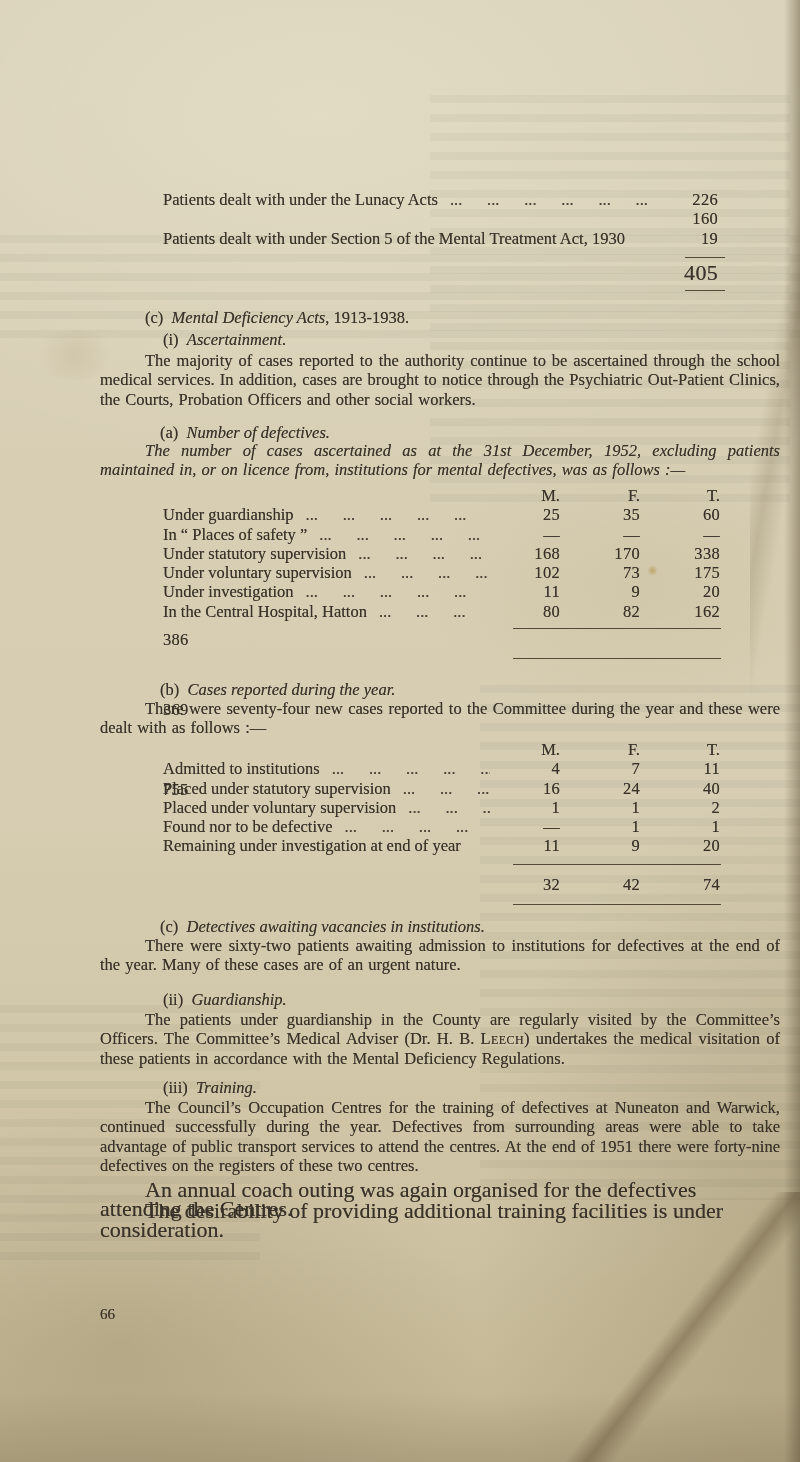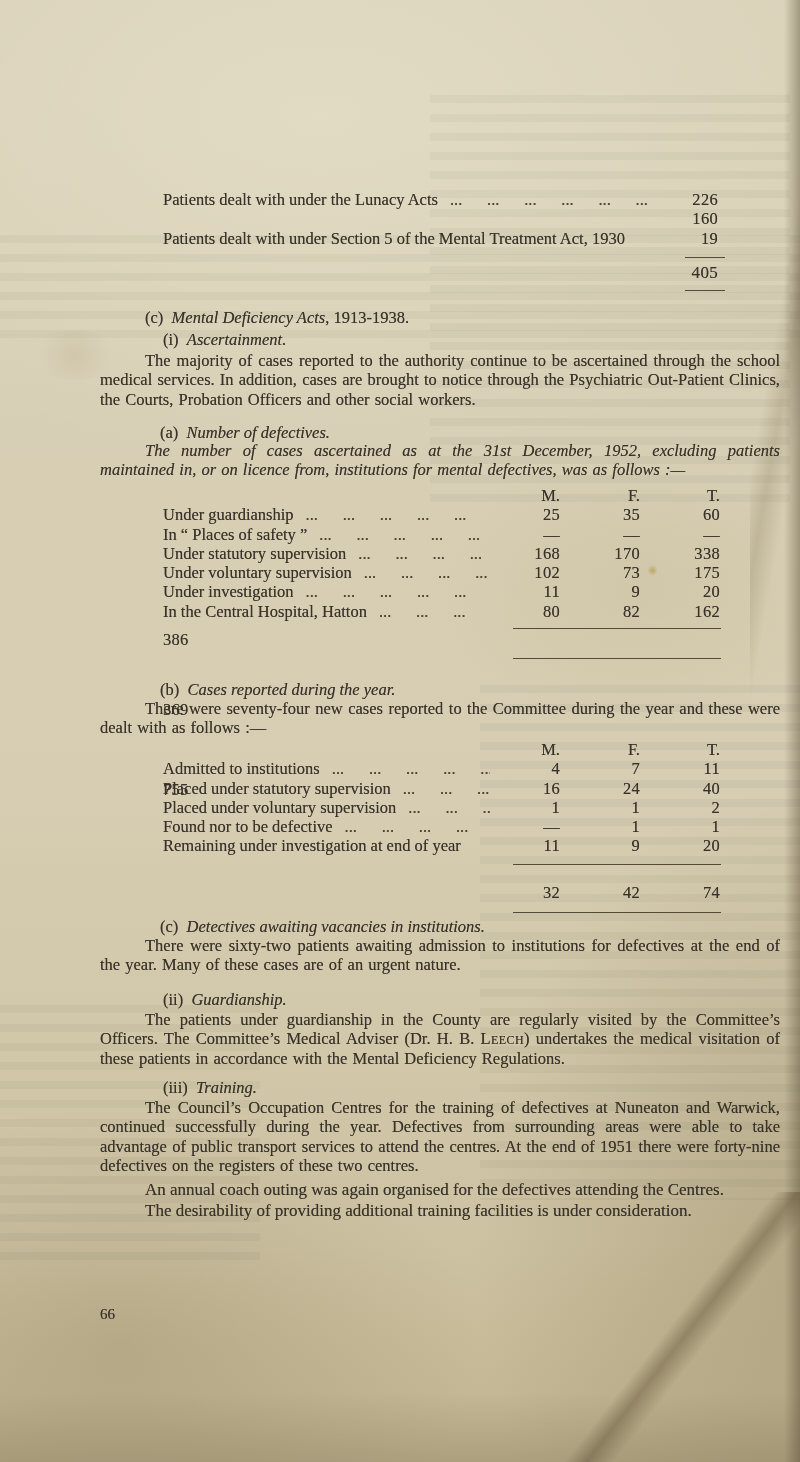--- a/index.html
+++ b/index.html
@@ -31,21 +31,21 @@
     background:repeating-linear-gradient(to bottom, rgba(0,0,0,0) 0 5px, rgba(70,80,60,0.9) 5px 13px, rgba(0,0,0,0) 13px 19px);}
   .stain{position:absolute;border-radius:50%;}
   .stain-175{left:648px;top:564px;width:9px;height:13px;background:radial-gradient(circle, rgba(170,140,50,0.55), rgba(0,0,0,0) 70%);}
   .stain-b1{left:30px;top:330px;width:90px;height:50px;background:radial-gradient(circle, rgba(140,120,80,0.12), rgba(0,0,0,0) 70%);}
 
   
   .content{position:absolute;left:100px;top:0;width:680px;}
   .abs{position:absolute;left:0;width:680px;}
   .para{font-size:16.5px;line-height:19.4px;text-align:justify;word-spacing:1px;}
   .para .indent{display:inline-block;width:45px;}
-  .line{font-size:17px;line-height:19.4px;}
+  .line{font-size:22px;line-height:19.4px;}
   .heading{font-size:16.5px;line-height:19px;}
   .heading .hprefix{font-style:normal;}
   .heading .htitle{font-style:italic;}
   .heading .hsuffix{font-style:normal;}
   .smallcaps{font-variant:small-caps;letter-spacing:0.4px;}
 
   
   .tbl{font-size:16.5px;}
   .trow{display:flex;align-items:baseline;height:19.3px;}
   .trow .tlabel{white-space:nowrap;}
@@ -220,21 +220,21 @@
         <span class="colt num">1</span>
       </div>
       <div class="trow">
         <span class="tlabel">Remaining under investigation at end of year</span>
         <span class="leaders no-dots"></span>
         <span class="colm num">11</span>
         <span class="colf num">9</span>
         <span class="colt num">20</span>
       </div>
       <div class="rule t-rule" style="margin-top:8px;"></div>
-      <div class="trow" style="margin-top:18px;justify-content:center;">
+      <div class="trow" style="margin-top:10px;justify-content:center;">
         <span class="leaders no-dots"></span>
         <span class="colm num">32</span>
         <span class="colf num">42</span>
         <span class="colt num">74</span>
       </div>
       <div class="rule t-rule" style="margin-top:10px;"></div>
     </div>
 
     <div class="abs heading" style="top:917px;left:60px;">
       <span class="hprefix">(c)</span>&nbsp;

